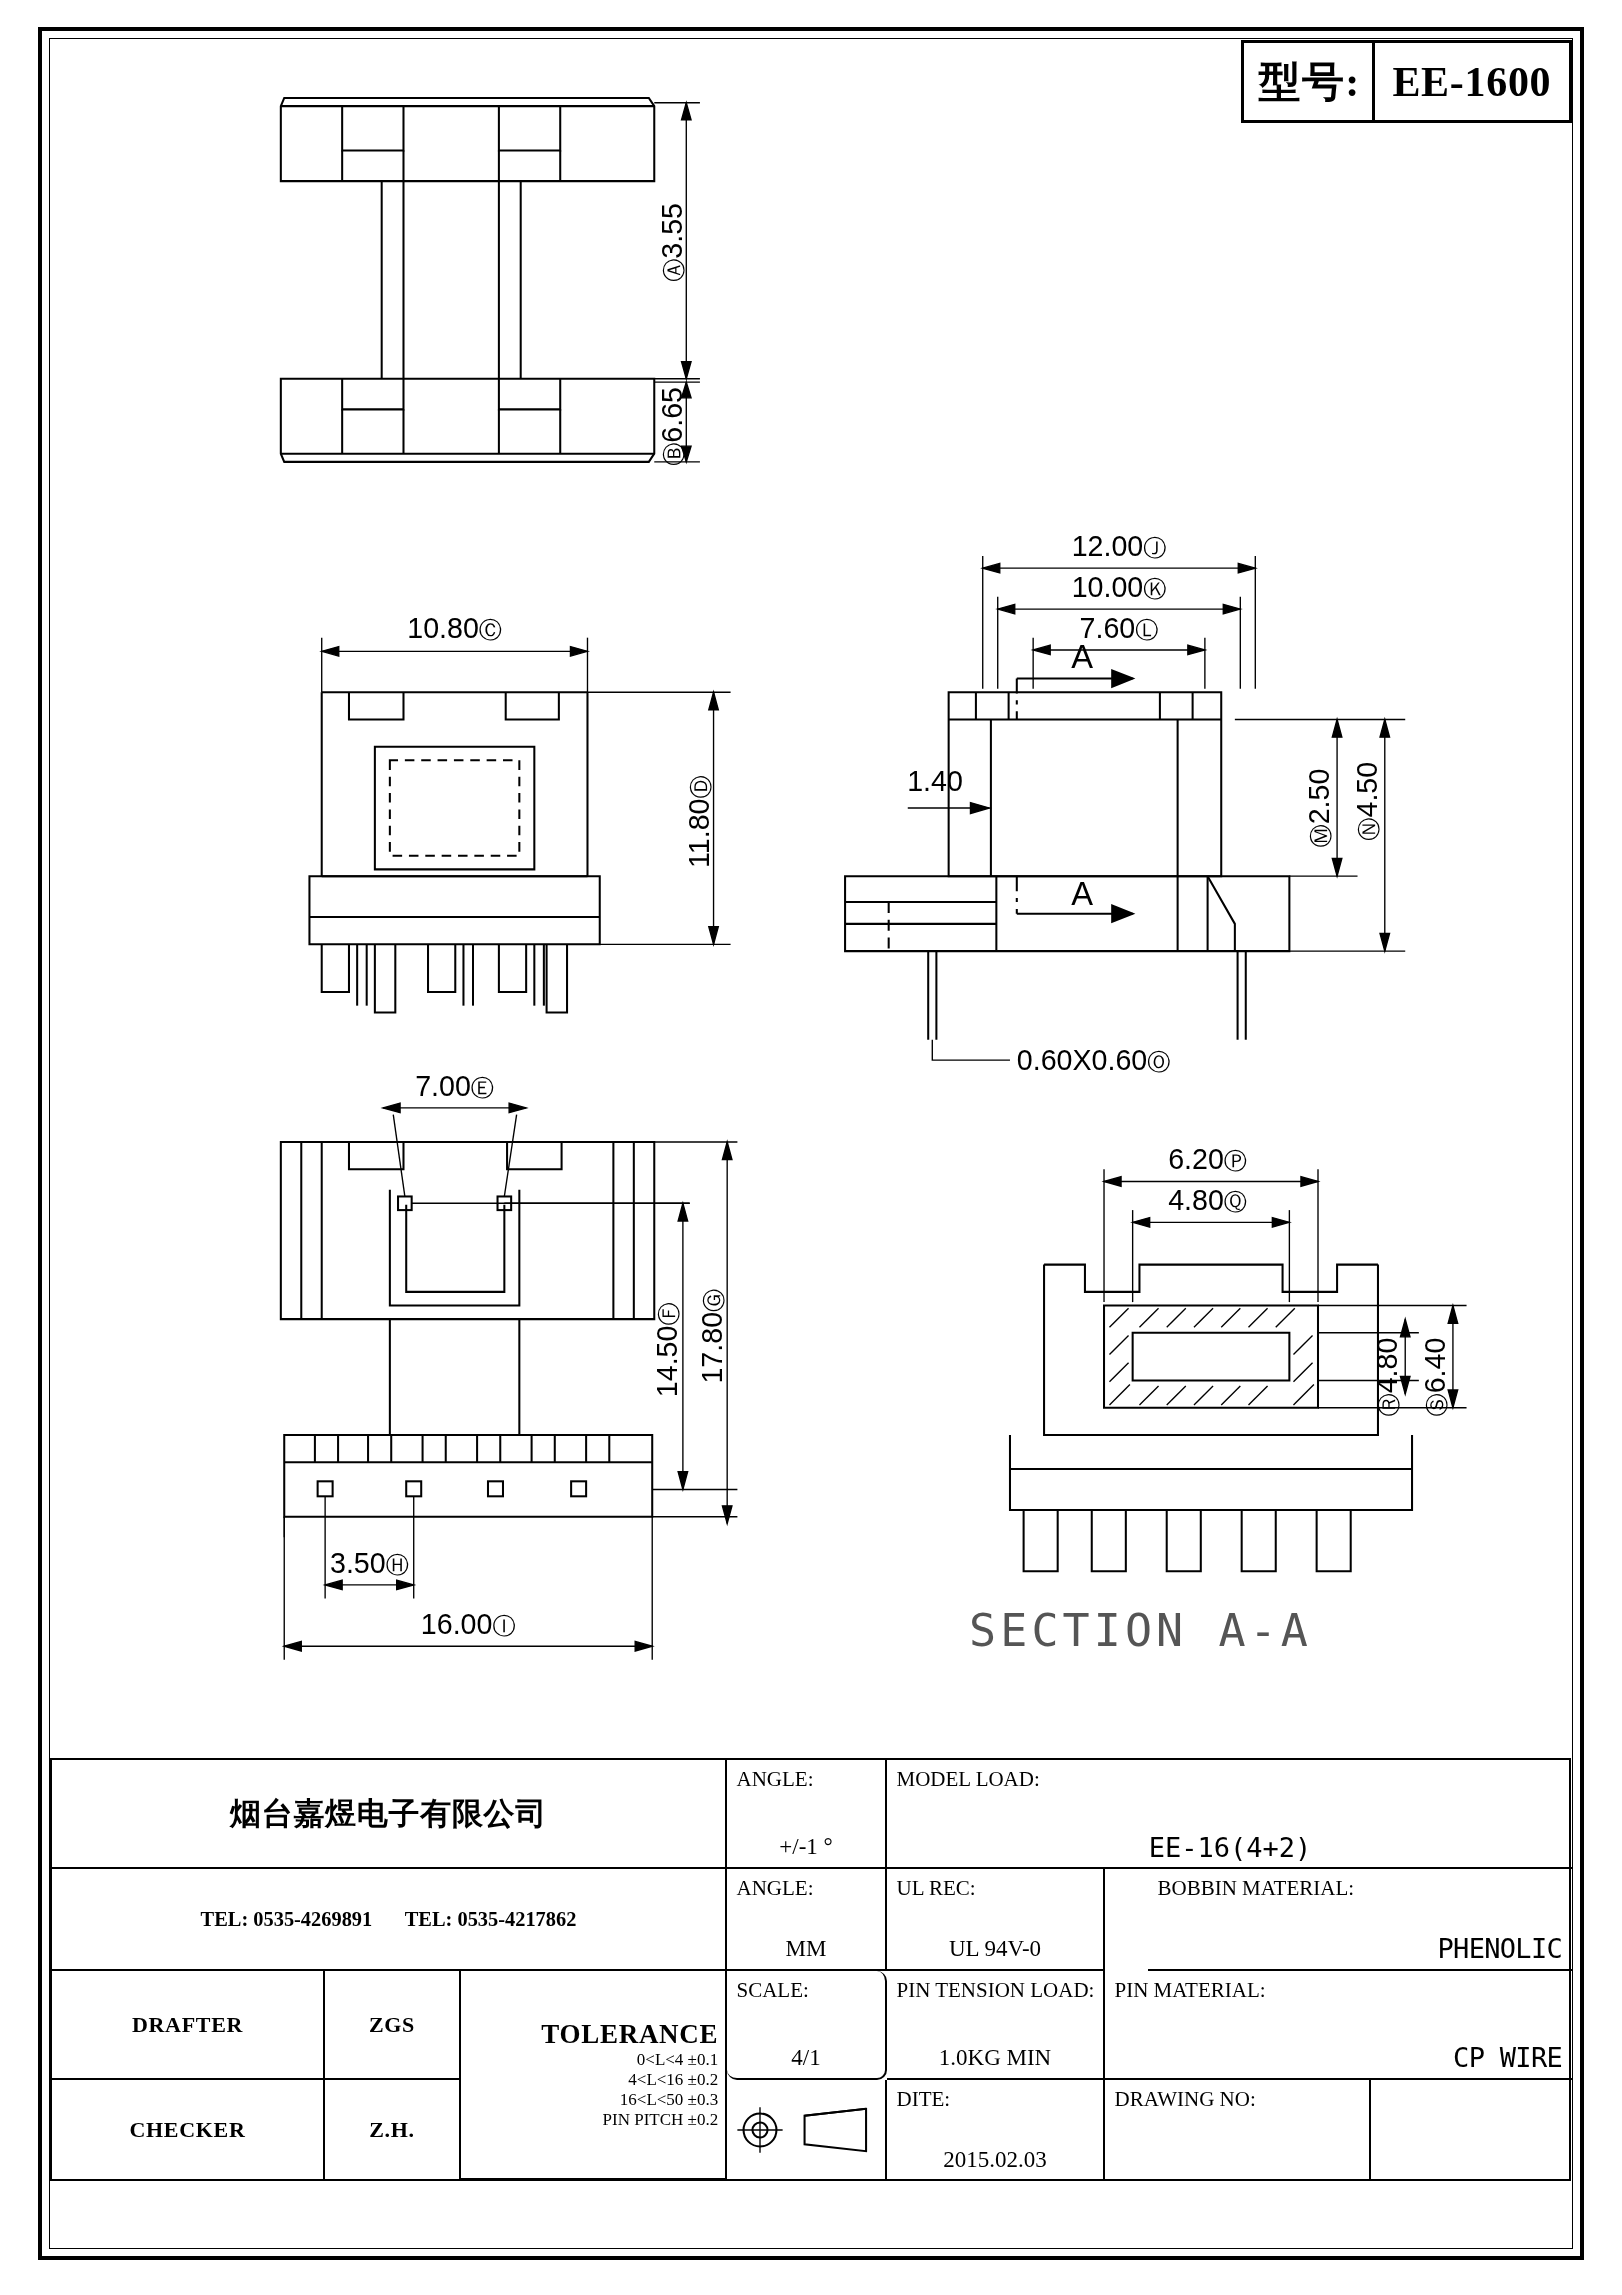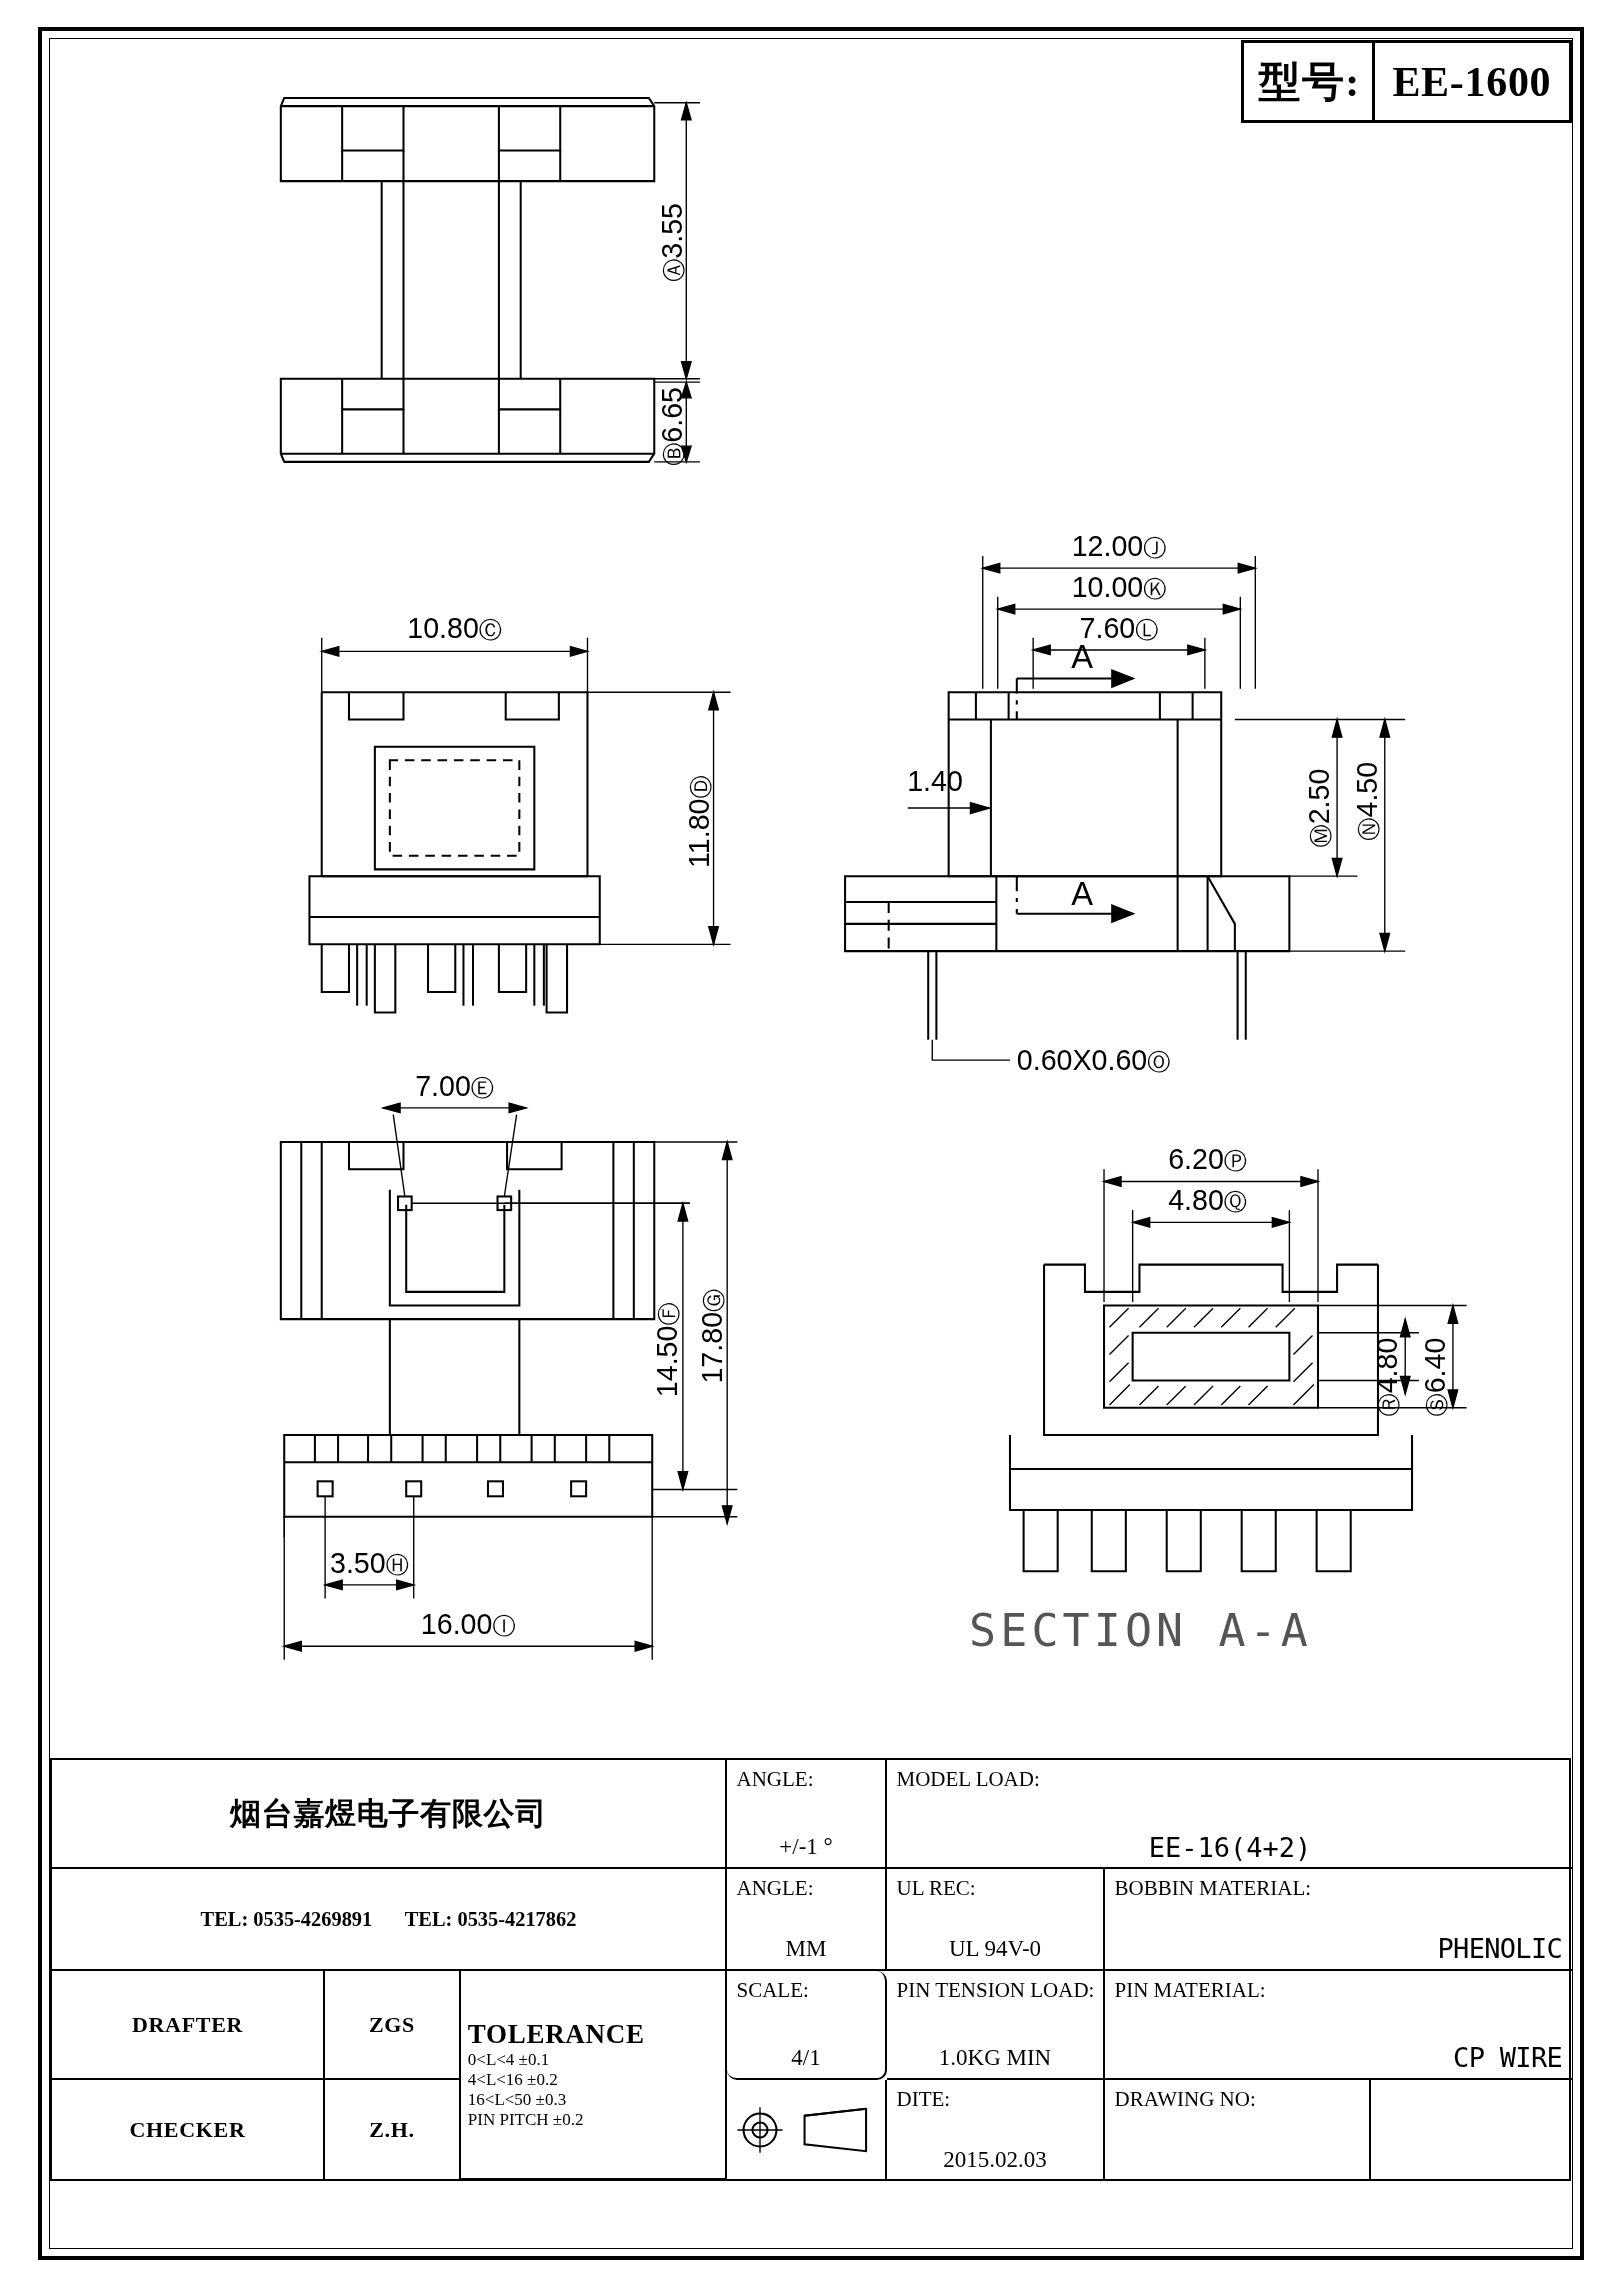--- a/index.html
+++ b/index.html
@@ -142,21 +142,21 @@
   }
   .tol-row {
     font-size: 17px;
     text-align: center;
     line-height: 1.18;
     letter-spacing: 0px;
   }
   .stack-center {
     display: flex;
     flex-direction: column;
-    align-items: flex-start;
+    align-items: flex-end;
     justify-content: center;
     height: 100%;
     font-family: Liberation Serif, serif;
   }
   .lbl-top {
     position: absolute;
     left: 9.5px;
     top: 6.8px;
     font-size: 21px;
   }
@@ -623,21 +623,21 @@
       </div>
     </div>
     <div class="tb" style="grid-column: 4; grid-row: 2;">
       <div class="lbl-top">ANGLE:</div>
       <div class="val-mid">MM</div>
     </div>
     <div class="tb" style="grid-column: 5; grid-row: 2;">
       <div class="lbl-top">UL REC:</div>
       <div class="val-mid">UL 94V-0</div>
     </div>
-    <div class="tb nor" style="grid-column: 6 / span 2; grid-row: 2;">
+    <div class="tb nor" style="grid-column: 6 / span 2; grid-row: 2; margin-left: 43px;">
       <div class="lbl-top">BOBBIN MATERIAL:</div>
       <div class="val-r mono-big">PHENOLIC</div>
     </div>
 
     <div class="tb center" style="grid-column: 1; grid-row: 3;">
       <div class="big-c">DRAFTER</div>
     </div>
     <div class="tb center" style="grid-column: 2; grid-row: 3;">
       <div class="big-c">ZGS</div>
     </div>

